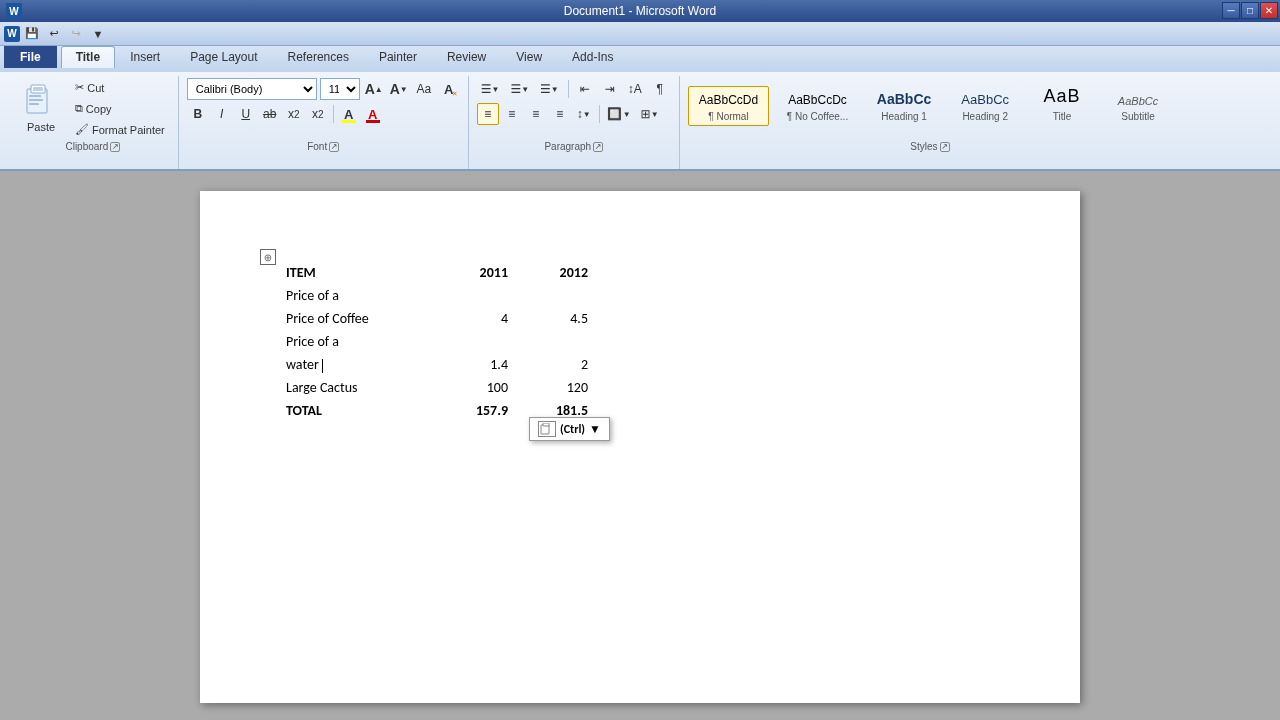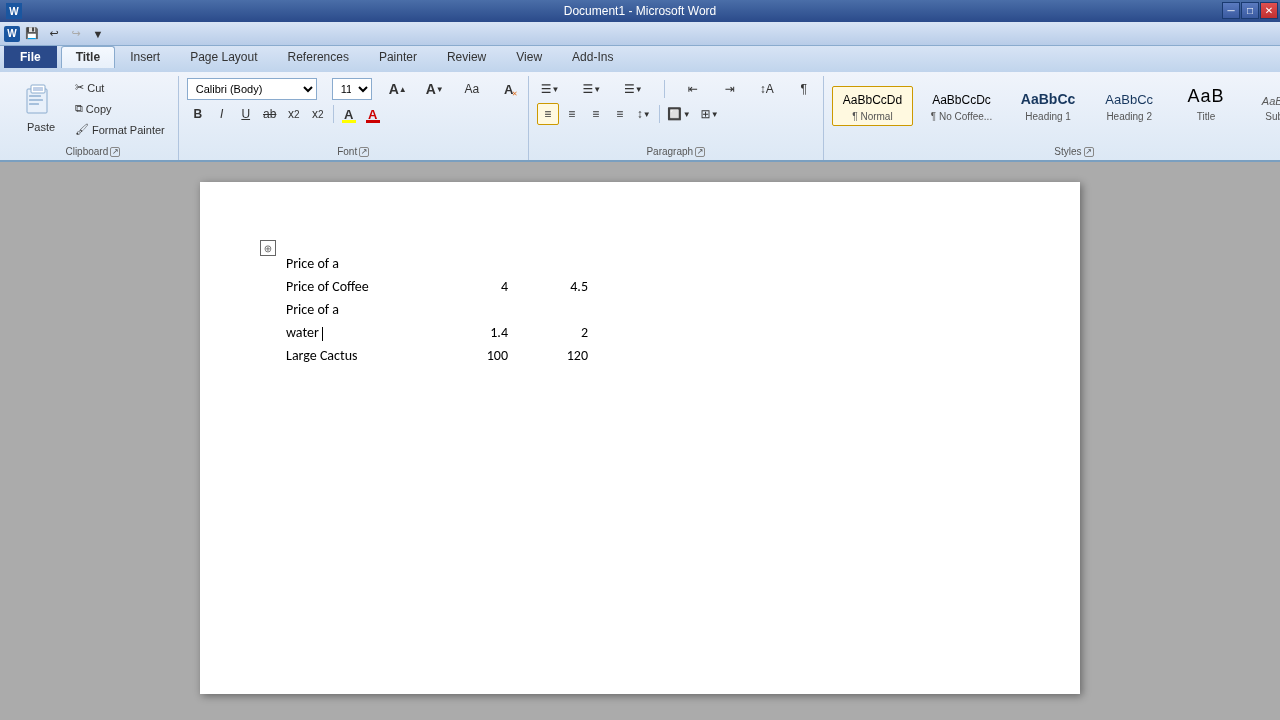--- a/index.html
+++ b/index.html
@@ -115,21 +115,21 @@
       flex-direction: row;
       align-items: flex-start;
       gap: 4px;
       flex: 1;
       padding-top: 2px;
     }
     .ribbon-group-label {
       text-align: center;
       font-size: 10px;
       color: #555;
-      padding: 2px 0 3px;
+      padding: 2px 0 17px;
       margin-top: auto;
       display: flex;
       align-items: center;
       justify-content: center;
       gap: 2px;
     }
     .group-expand-btn {
       width: 10px; height: 10px;
       border: 1px solid #888;
       border-radius: 2px;
@@ -178,21 +178,21 @@
       color: #333;
       white-space: nowrap;
     }
 
     
     .font-controls {
       display: flex;
       flex-direction: column;
       gap: 3px;
     }
-    .font-row { display: flex; align-items: center; gap: 15px; }
+    .font-row { display: flex; align-items: center; gap: 3px; }
     .font-select {
       width: 130px; height: 22px;
       border: 1px solid #8aabce;
       background: white;
       font-size: 11px;
       padding: 0 4px;
       cursor: pointer;
     }
     .font-size-select {
       width: 40px; height: 22px;
@@ -534,20 +534,25 @@
 </div>
 
 <div id="doc-area">
   <div id="page">
     <div style="position:relative;display:inline-block;">
       
       <div class="table-handle" style="position:absolute;left:-20px;top:-2px;">⊕</div>
 
       <table class="word-table">
         <tbody>
+            <tr class="header-row">
+          <td class="col-item"><strong>ITEM</strong></td>
+          <td class="col-num"><strong>2011</strong></td>
+          <td class="col-num"><strong>2012</strong></td>
+        </tr>
         <tr>
           <td class="col-item">Price of a</td>
           <td class="col-num"></td>
           <td class="col-num"></td>
         </tr>
         <tr>
           <td class="col-item">Price of Coffee</td>
           <td class="col-num">4</td>
           <td class="col-num">4.5</td>
         </tr>
@@ -559,17 +564,35 @@
         <tr>
           <td class="col-item">water <span class="text-cursor"></span></td>
           <td class="col-num">1.4</td>
           <td class="col-num">2</td>
         </tr>
         <tr>
           <td class="col-item">Large Cactus</td>
           <td class="col-num">100</td>
           <td class="col-num">120</td>
         </tr>
+        <tr class="total-row">
+          <td class="col-item"><strong>TOTAL</strong></td>
+          <td class="col-num"><strong>157.9</strong></td>
+          <td class="col-num" style="position:relative;">
+            <strong>181.5</strong>
+            
+            <div class="ctrl-popup" style="position:absolute;right:-10px;top:18px;bottom:auto;">
+              <div class="ctrl-icon">
+                <svg width="14" height="12" viewBox="0 0 14 12">
+                  <rect x="1" y="2" width="8" height="9" rx="0.5" fill="white" stroke="#666" stroke-width="0.8"></rect>
+                  <rect x="3" y="0" width="6" height="3" rx="0.5" fill="white" stroke="#666" stroke-width="0.8"></rect>
+                </svg>
+              </div>
+              <span>(Ctrl)</span>
+              <span>▼</span>
+            </div>
+          </td>
+        </tr>
       </tbody>
         </table>
     </div>
   </div>
 </div>
 
 </body></html>

